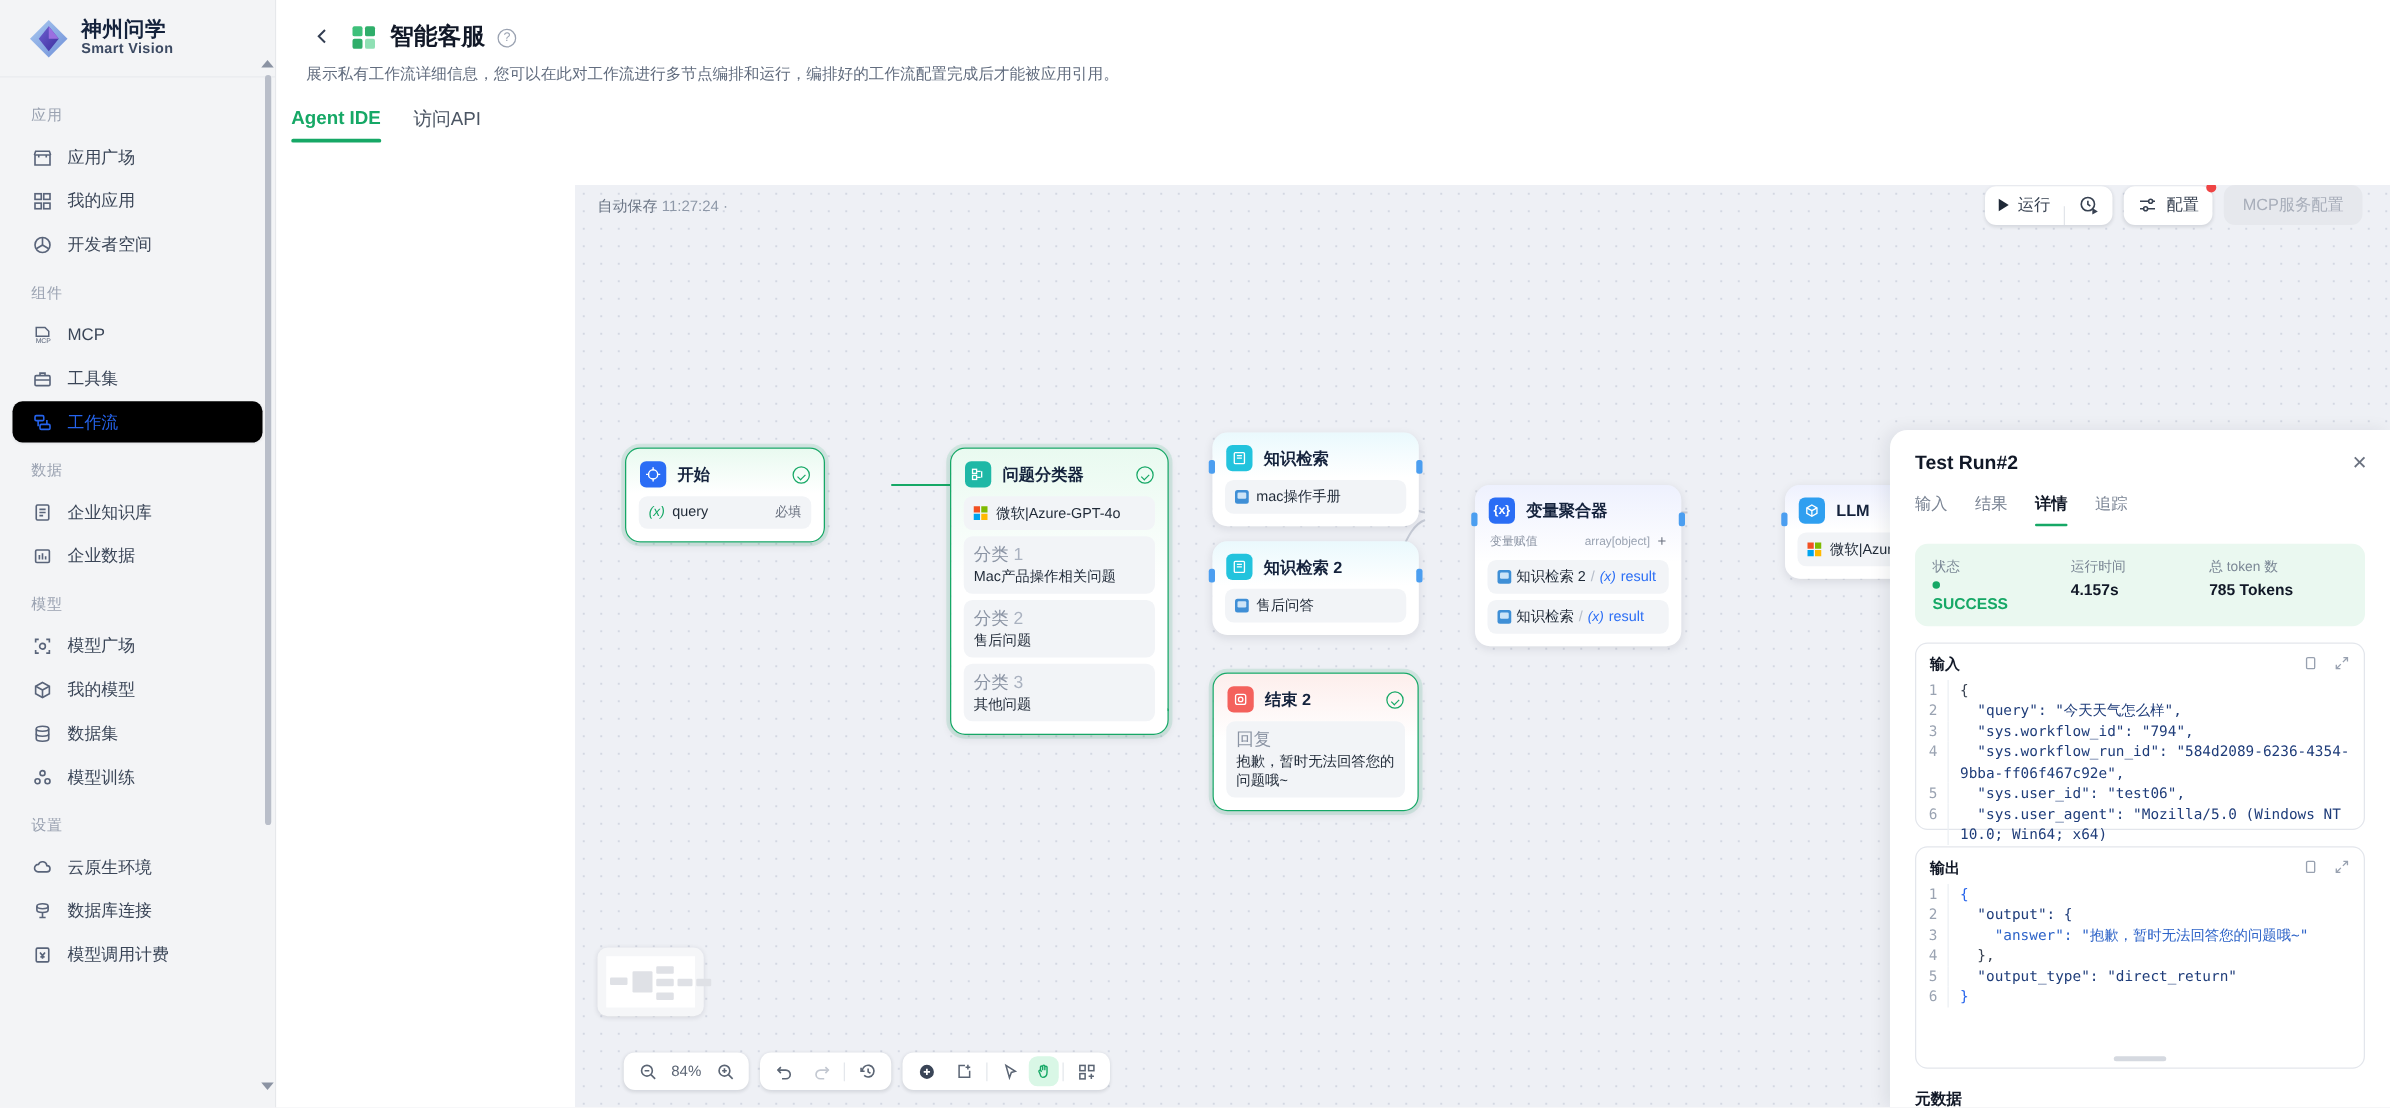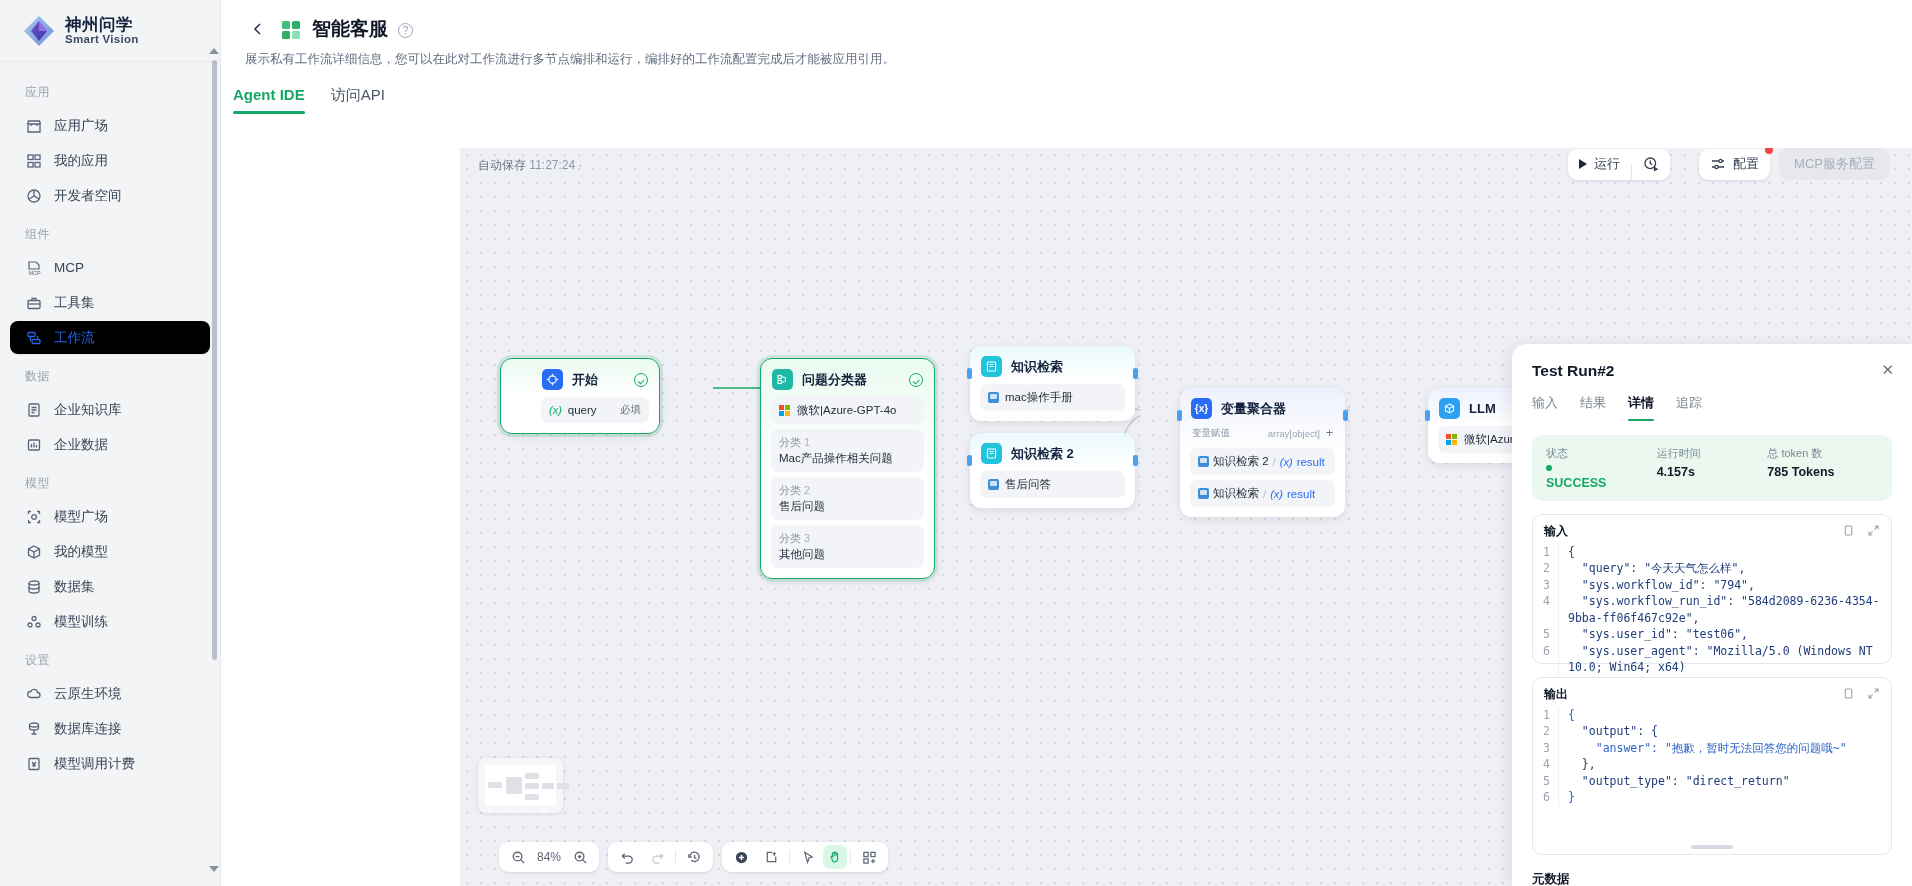--- a/index.html
+++ b/index.html
@@ -85,21 +85,21 @@
     background-image: radial-gradient(#d3d7e2 1px, transparent 1.2px);
     background-size: 14px 14px;
     overflow: hidden;
   }
   .autosave { position: absolute; left: 18px; top: 9px; font-size: 12px; color: #6b7585; }
   .autosave .ts { color: #8e98a8; }
 
   .canvas-toolbar { position: absolute; right: 22px; top: 0px; display: flex; gap: 9px; align-items: center; }
   .tb-group {
     background: #fff; border-radius: 9px; height: 31px; display: flex; align-items: flex-end;
-    box-shadow: 0 1px 3px rgba(16,24,40,.12); position: relative; margin-left: 20px;
+    box-shadow: 0 1px 3px rgba(16,24,40,.12); position: relative;
   }
   .tb-btn { display: flex; align-items: center; gap: 7px; padding: 0 11px; height: 31px; cursor: pointer; font-size: 13px; color: #374151; }
   .tb-sep { width: 1px; height: 15px; background: #e2e5ea; }
   .tb-run-label { color: #374151; font-size: 13px; }
   .play-tri { width: 0; height: 0; border-left: 8px solid #1f2937; border-top: 5px solid transparent; border-bottom: 5px solid transparent; }
   .red-dot { position: absolute; right: -3px; top: -3px; width: 8px; height: 8px; border-radius: 50%; background: #ef4444; }
   .tb-disabled {
     background: #e6e8ed; border-radius: 9px; height: 31px; display: flex; align-items: center;
     padding: 16px 15px; color: #a8aeba; font-size: 13px; cursor: default;
   }
@@ -112,21 +112,21 @@
   .node.pinktint { background: linear-gradient(180deg,#fdeeec 0%, #ffffff 48%); }
   .node.lavtint { background: linear-gradient(180deg,#eef1fe 0%, #ffffff 48%); }
   .node-head { display: flex; align-items: center; gap: 9px; padding: 10px 11px 7px 11px; }
   .node-ico { width: 21px; height: 21px; border-radius: 5px; display: flex; align-items: center; justify-content: center; color: #fff; font-size: 11px; font-weight: 700; flex: 0 0 21px; }
   .node-title { font-size: 13px; font-weight: 700; color: #14223c; flex: 1; white-space: nowrap; }
   .check-ok { width: 14px; height: 14px; border: 1.4px solid #16a866; border-radius: 50%; position: relative; flex: 0 0 14px; }
   .check-ok::after { content: ""; position: absolute; left: 3px; top: 5.5px; width: 5px; height: 2.5px; border-left: 1.4px solid #16a866; border-bottom: 1.4px solid #16a866; transform: rotate(-45deg); }
   .node-body { padding: 0 10px 10px 10px; display: flex; flex-direction: column; gap: 5px; }
   .row-box { background: #f2f4f7; border-radius: 7px; padding: 6px 8px; font-size: 11.5px; color: #1f2937; display: flex; align-items: center; gap: 6px; }
   .row-box.col { flex-direction: column; align-items: flex-start; gap: 1px; }
-  .row-label { font-size: 11px; color: #8b94a4; }
+  .row-label { font-size: 14px; color: #8b94a4; }
   .row-label .num { color: #aab2c0; }
   .row-val { font-size: 11.5px; color: #1f2937; }
   .var-chip { color: #16a866; font-style: italic; font-size: 11px; }
   .req { margin-left: auto; font-size: 10.5px; color: #6b7280; }
   .ms-logo { width: 12px; height: 12px; position: relative; flex: 0 0 12px; }
   .ms-logo i { position: absolute; width: 5px; height: 5px; }
   .ms-logo i:nth-child(1){left:0;top:0;background:#f25022;}
   .ms-logo i:nth-child(2){left:6px;top:0;background:#7fba00;}
   .ms-logo i:nth-child(3){left:0;top:6px;background:#00a4ef;}
   .ms-logo i:nth-child(4){left:6px;top:6px;background:#ffb900;}
@@ -434,21 +434,21 @@
       <svg class="edges">
         <path d="M 253 240 C 275 240 275 240 300 240" stroke="#16a866" stroke-width="1.6" fill="none"></path>
         <path d="M 410 268 C 440 268 440 230 470 230" stroke="#c5cad5" stroke-width="1.6" fill="none"></path>
         <path d="M 410 296 C 440 296 440 320 470 320" stroke="#c5cad5" stroke-width="1.6" fill="none"></path>
         <path d="M 410 324 C 440 380 470 420 475 420" stroke="#16a866" stroke-width="1.8" fill="none"></path>
         <path d="M 634 230 C 660 230 660 260 680 262" stroke="#c5cad5" stroke-width="1.6" fill="none"></path>
         <path d="M 634 320 C 660 320 660 275 680 268" stroke="#c5cad5" stroke-width="1.6" fill="none"></path>
         <path d="M 840 262 C 860 262 870 262 890 262" stroke="#c5cad5" stroke-width="1.6" fill="none"></path>
       </svg>
 
-      <div class="node greentint sel" style="left:40px; top:210px; width:160px;padding-left:30px;">
+      <div class="node greentint sel" style="left:40px; top:210px; width:160px;">
         <div class="node-head">
           <span class="node-ico" style="background:#2a6df5;">
             <svg width="13" height="13" viewBox="0 0 16 16" fill="none" stroke="#fff" stroke-width="1.4">
                 <circle cx="8" cy="8" r="4.5"></circle>
                 <path d="M8 1v3M8 12v3M1 8h3M12 8h3"></path>
               </svg>
           </span>
           <span class="node-title">开始</span>
           <span class="check-ok"></span>
         </div>
@@ -585,20 +585,38 @@
                 <i></i>
                 <i></i>
                 <i></i>
                 <i></i>
               </span>
             <span>微软|Azure-GPT-4</span>
           </div>
         </div>
       </div>
 
+      <div class="node pinktint sel" style="left:510px; top:390px; width:165px;">
+        <div class="node-head">
+          <span class="node-ico" style="background:#f4615c;">
+            <svg width="13" height="13" viewBox="0 0 16 16" fill="none" stroke="#fff" stroke-width="1.3">
+                <rect x="3" y="3" width="10" height="10" rx="2"></rect>
+                <circle cx="8" cy="8" r="2.2"></circle>
+              </svg>
+          </span>
+          <span class="node-title">结束 2</span>
+          <span class="check-ok"></span>
+        </div>
+        <div class="node-body">
+          <div class="row-box col">
+            <span class="row-label">回复</span>
+            <span class="row-val">抱歉，暂时无法回答您的问题哦~</span>
+          </div>
+        </div>
+      </div>
 
       <div class="minimap">
         <div class="mm-inner">
           <div class="mm-b" style="left:3px;  top:17px; width:14px; height:6px;"></div>
           <div class="mm-b" style="left:21px; top:12px; width:16px; height:17px;"></div>
           <div class="mm-b" style="left:40px; top:8px;  width:14px; height:6px;"></div>
           <div class="mm-b" style="left:40px; top:18px; width:14px; height:6px;"></div>
           <div class="mm-b" style="left:40px; top:29px; width:14px; height:6px;"></div>
           <div class="mm-b" style="left:57px; top:18px; width:12px; height:6px;"></div>
           <div class="mm-b" style="left:72px; top:18px; width:12px; height:6px;"></div>

